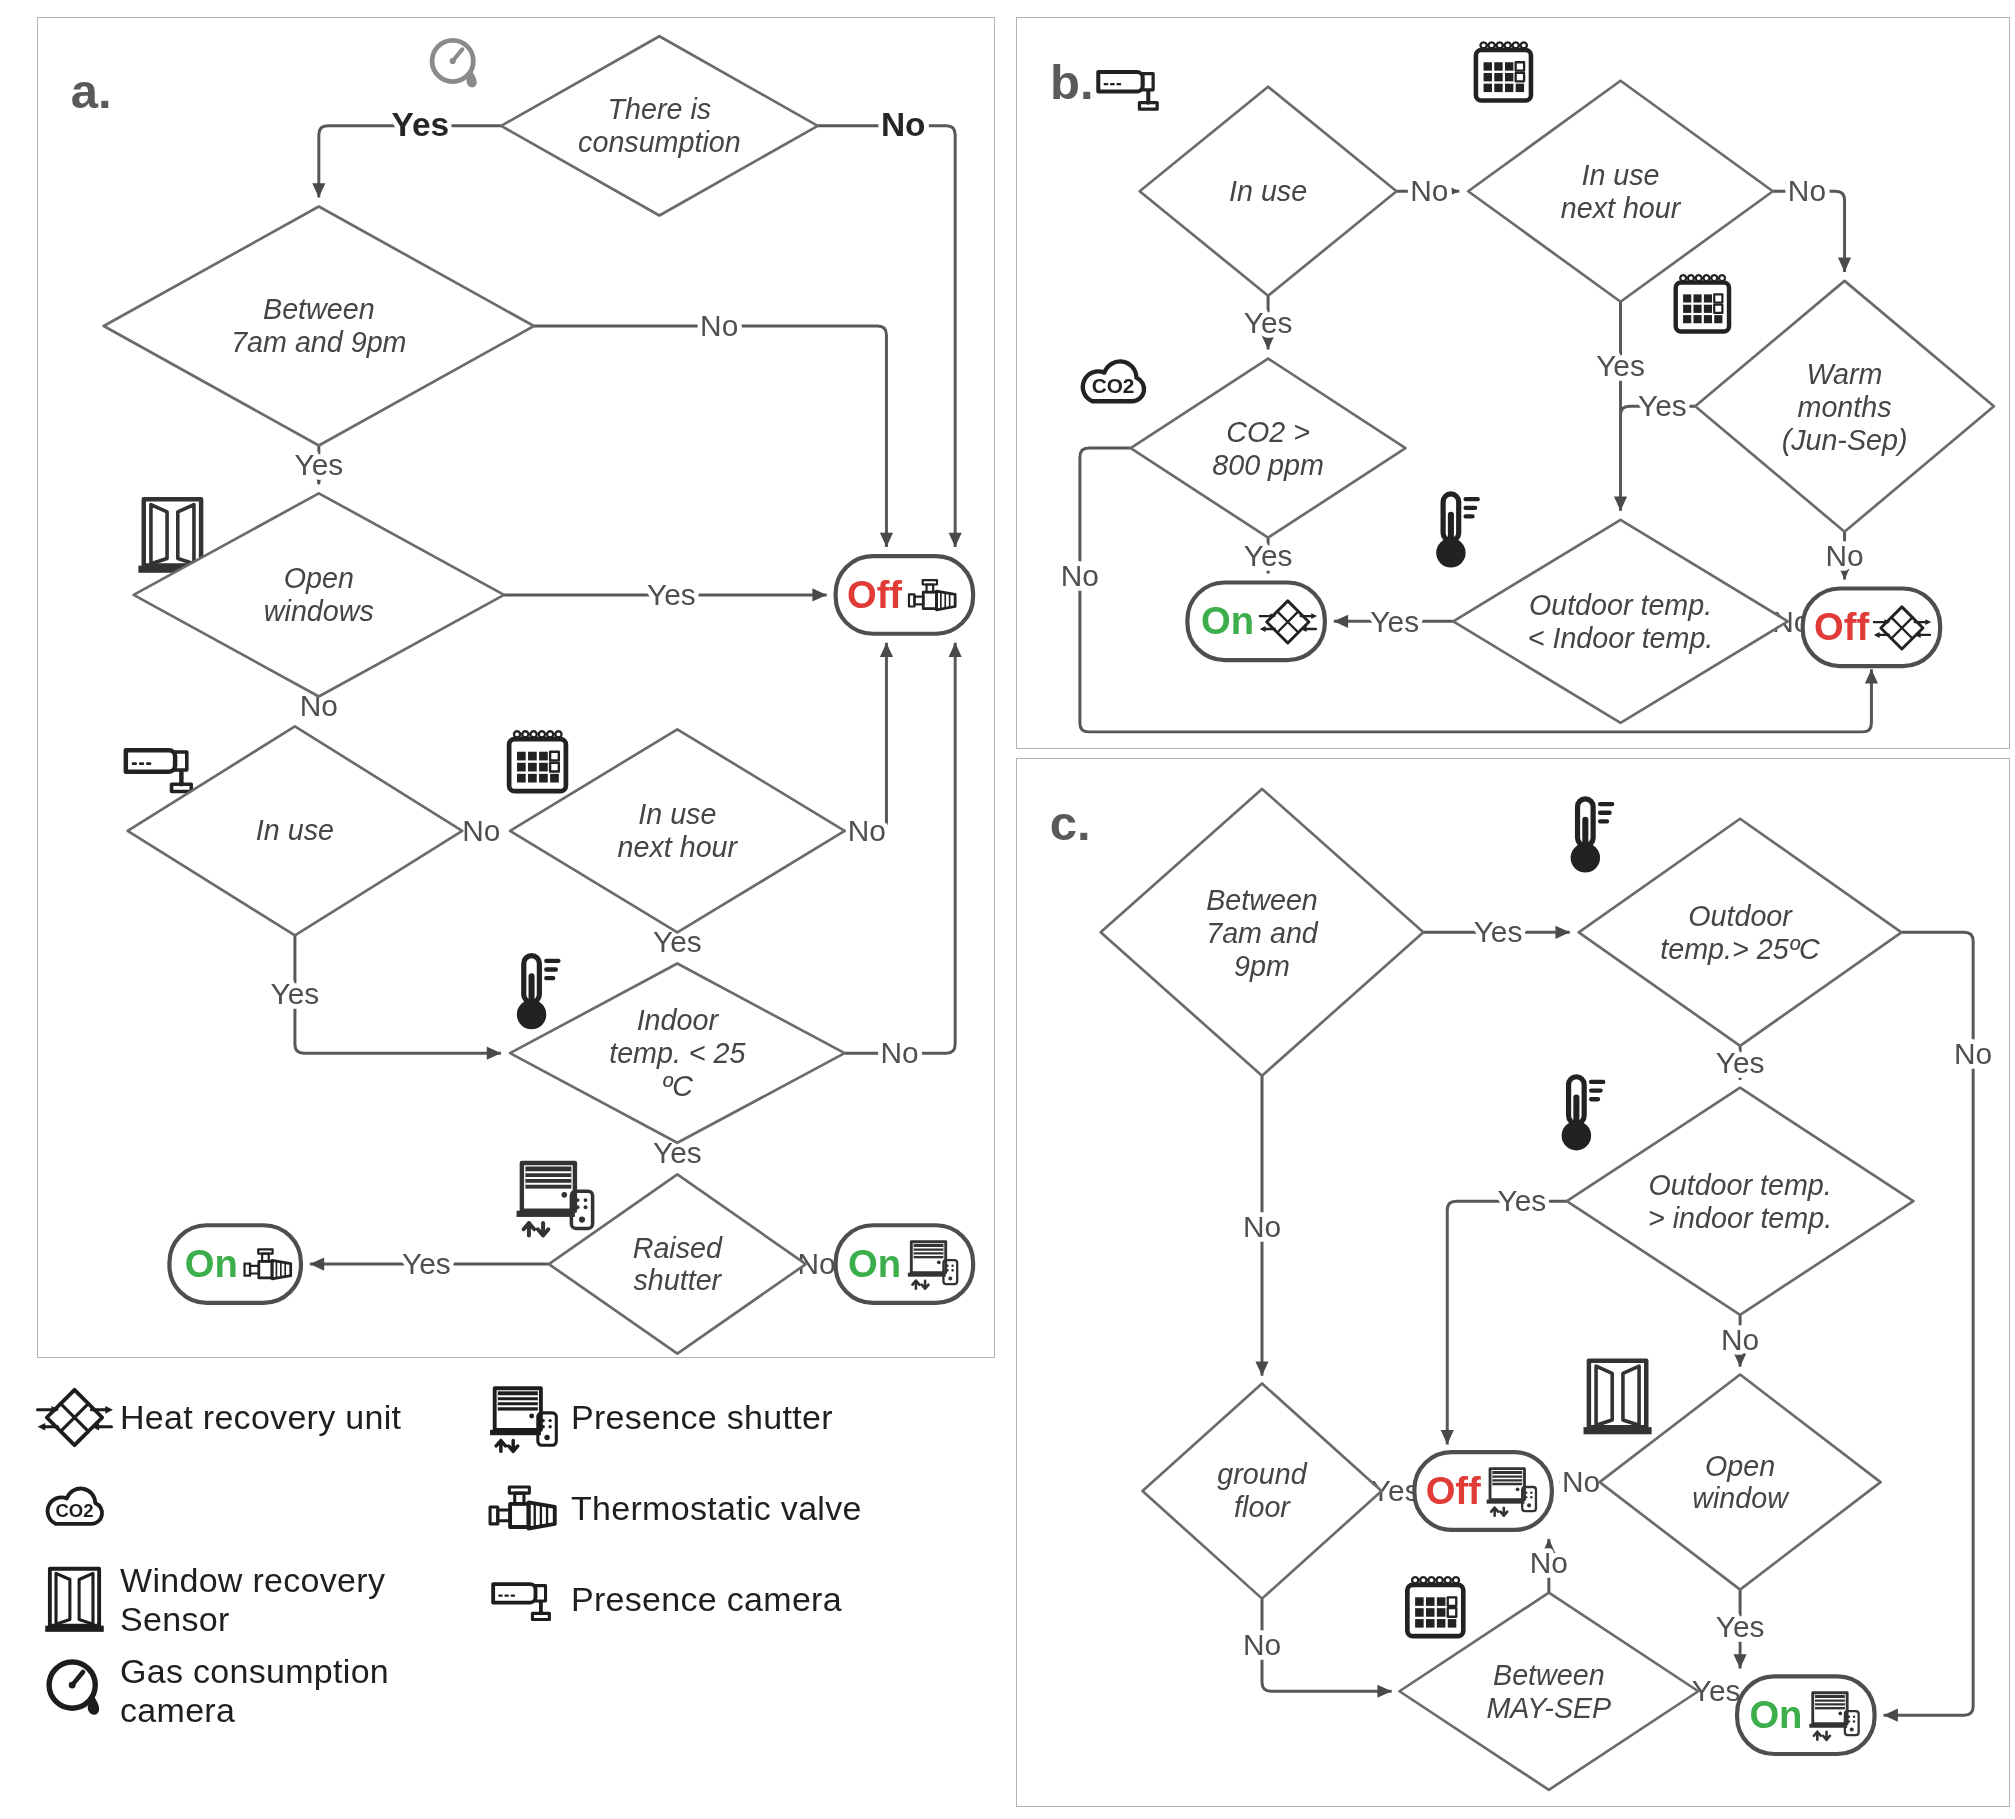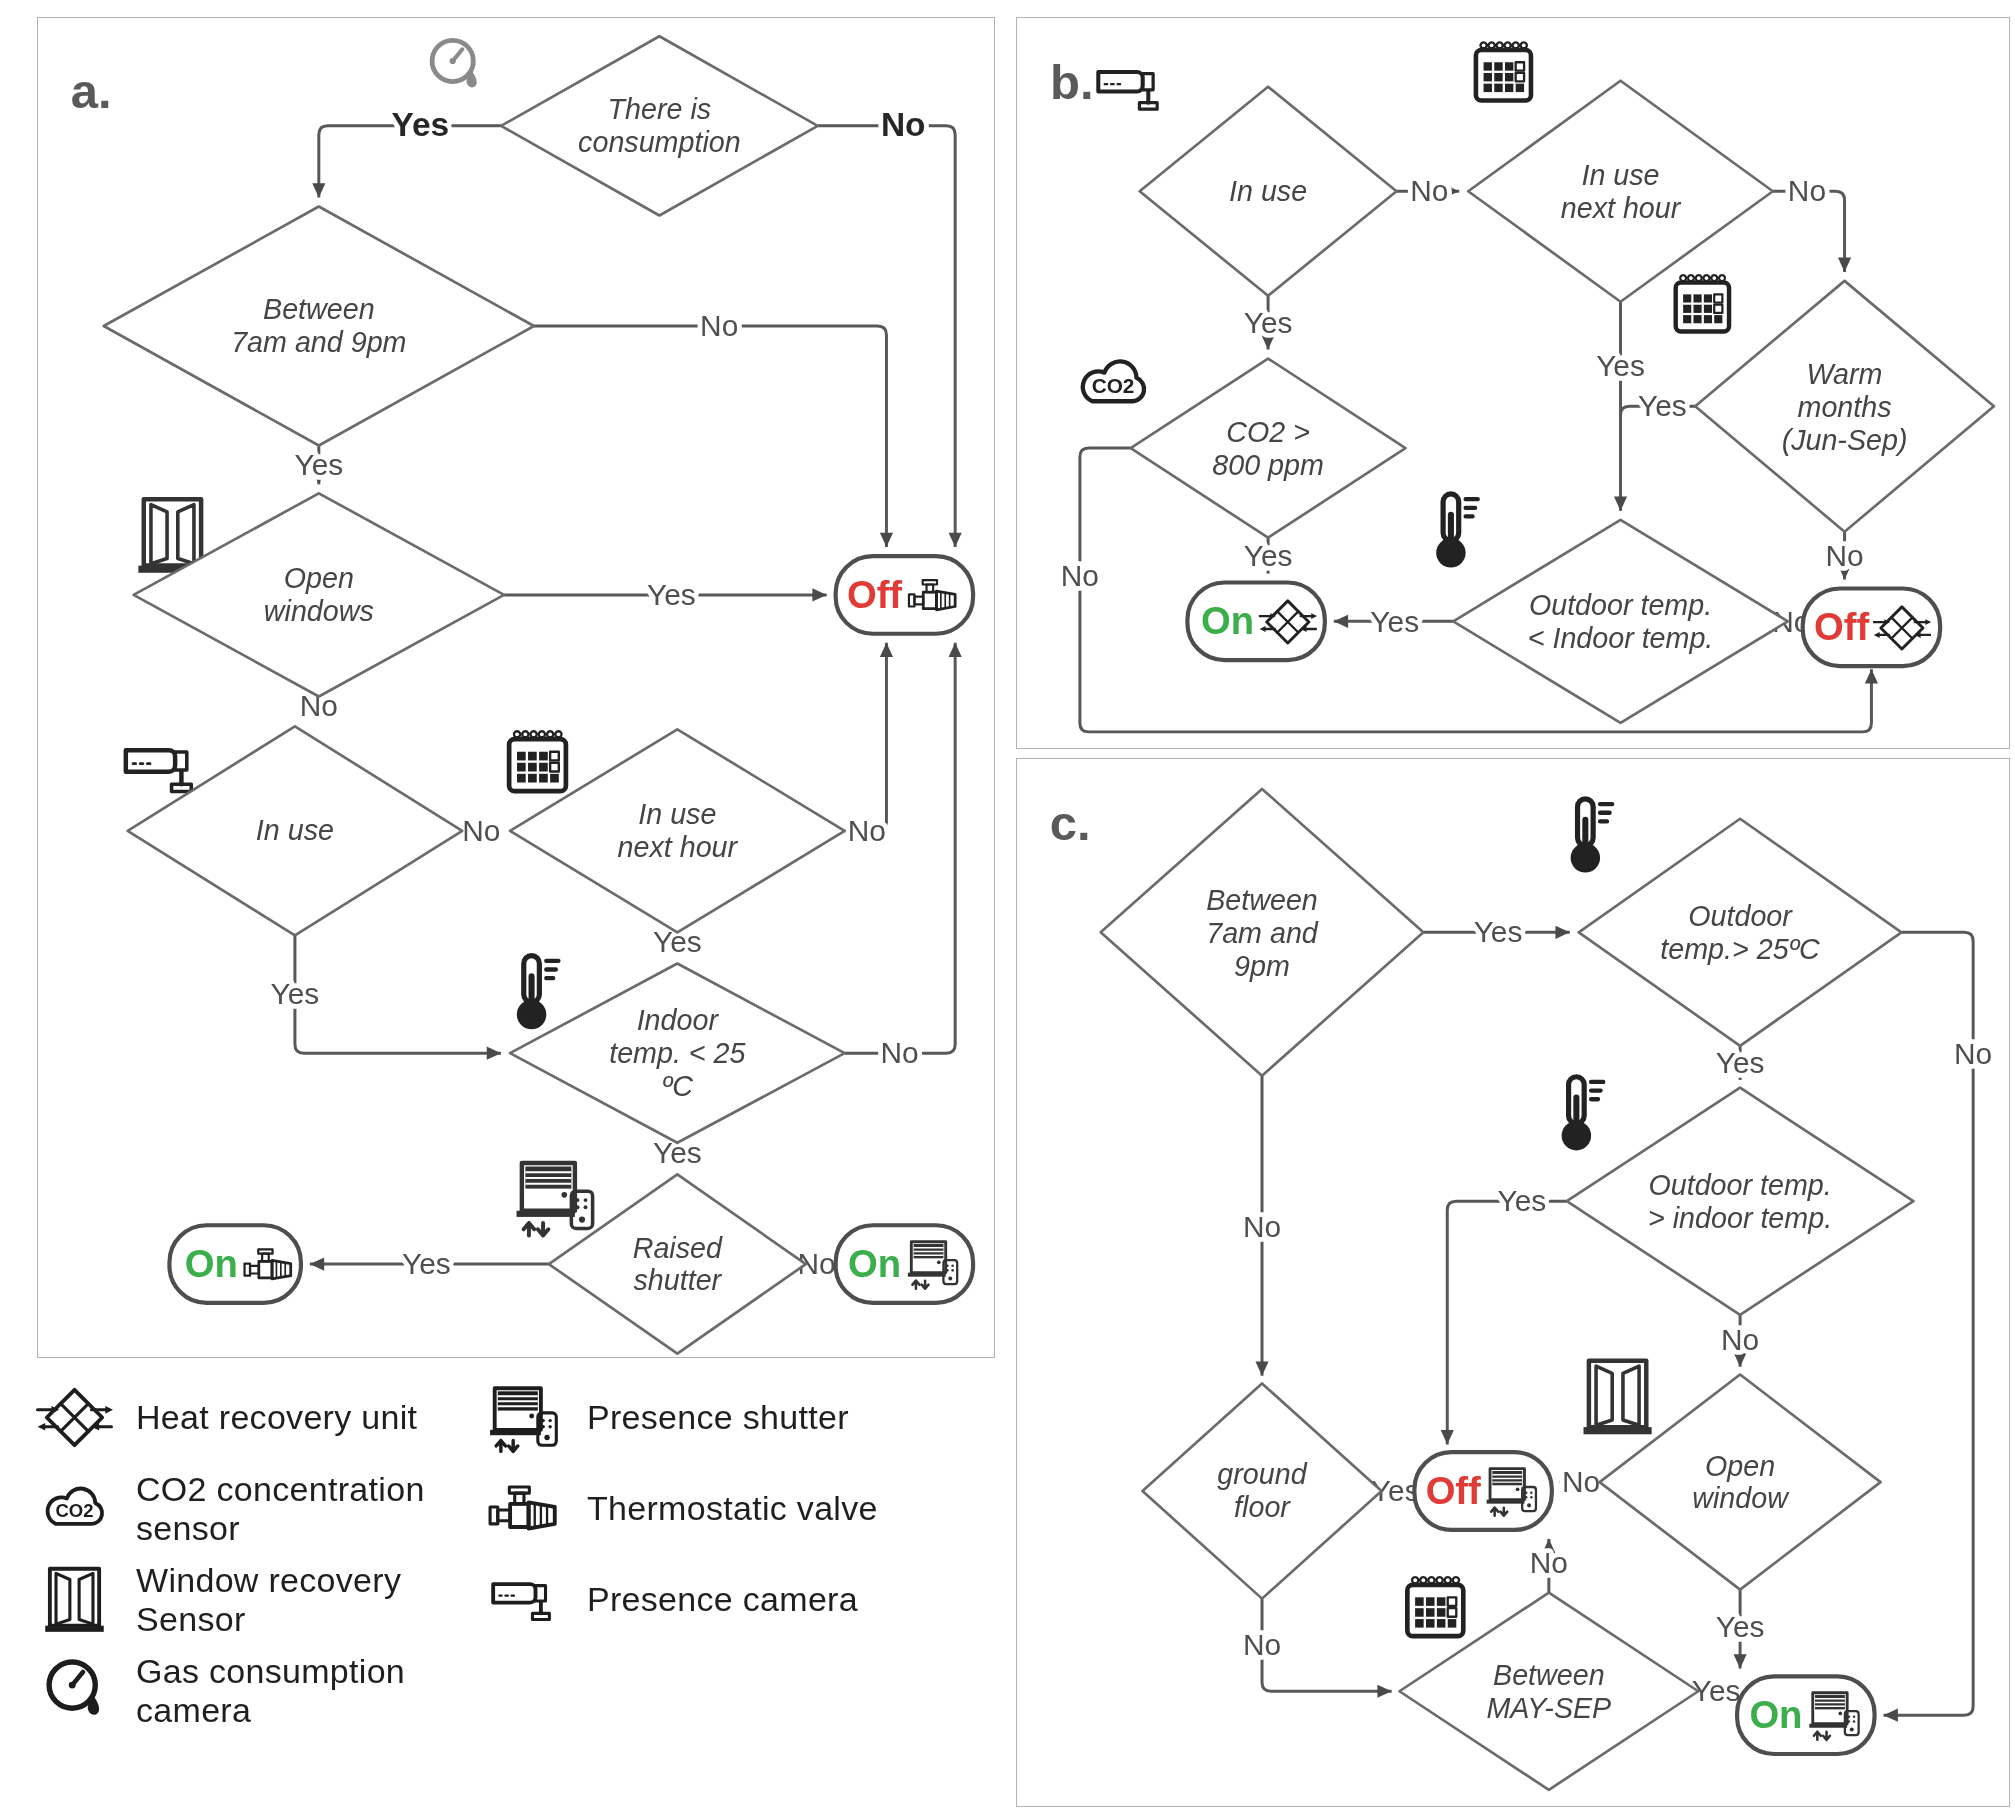--- a/index.html
+++ b/index.html
@@ -22,21 +22,21 @@
   .term-tx{font:600 64px "Liberation Sans",sans-serif;text-anchor:middle;
         paint-order:stroke;stroke:#ffffff;stroke-width:6px;}
   .ptag{font:bold 82px "Liberation Sans",sans-serif;fill:#5a5a5a;}
   .co2t{font:bold 24px "Liberation Sans",sans-serif;fill:currentColor;stroke:none;text-anchor:middle;}
   .icn{color:#222;}
   .icn-gray{color:#8a8a8a;}
   .icn-dark{color:#333;}
   
   .legend{position:absolute;left:36px;top:1372px;width:962px;}
   .lg-grid{display:grid;grid-template-columns:451px 511px;grid-auto-rows:91px;align-items:center;}
-  .lg-item{display:flex;align-items:center;gap:23px;}
+  .lg-item{display:flex;align-items:center;gap:7px;}
   .lg-item svg{width:77px;height:77px;flex:0 0 auto;color:#1d1d1d;}
   .lg-item span{font-size:34px;color:#1f1f1f;letter-spacing:0.3px;}
   
   .s{fill:none;stroke:currentColor;stroke-width:5;stroke-linecap:round;stroke-linejoin:round;}
   .sf{fill:currentColor;stroke:none;}
 </style>
 </head>
 <body>
 
 <div class="page">
@@ -444,21 +444,20 @@
       <div class="lg-item">
         <svg viewBox="0 0 100 100">
             <use href="#i-shutter"></use>
           </svg>
         <span>Presence shutter</span>
       </div>
       <div class="lg-item">
         <svg viewBox="0 0 100 100">
             <use href="#i-co2"></use>
           </svg>
-        <span>CO2 concentration sensor</span>
       </div>
       <div class="lg-item">
         <svg viewBox="0 0 100 100">
             <use href="#i-valve"></use>
           </svg>
         <span>Thermostatic valve</span>
       </div>
       <div class="lg-item">
         <svg viewBox="0 0 100 100">
             <use href="#i-window"></use>

